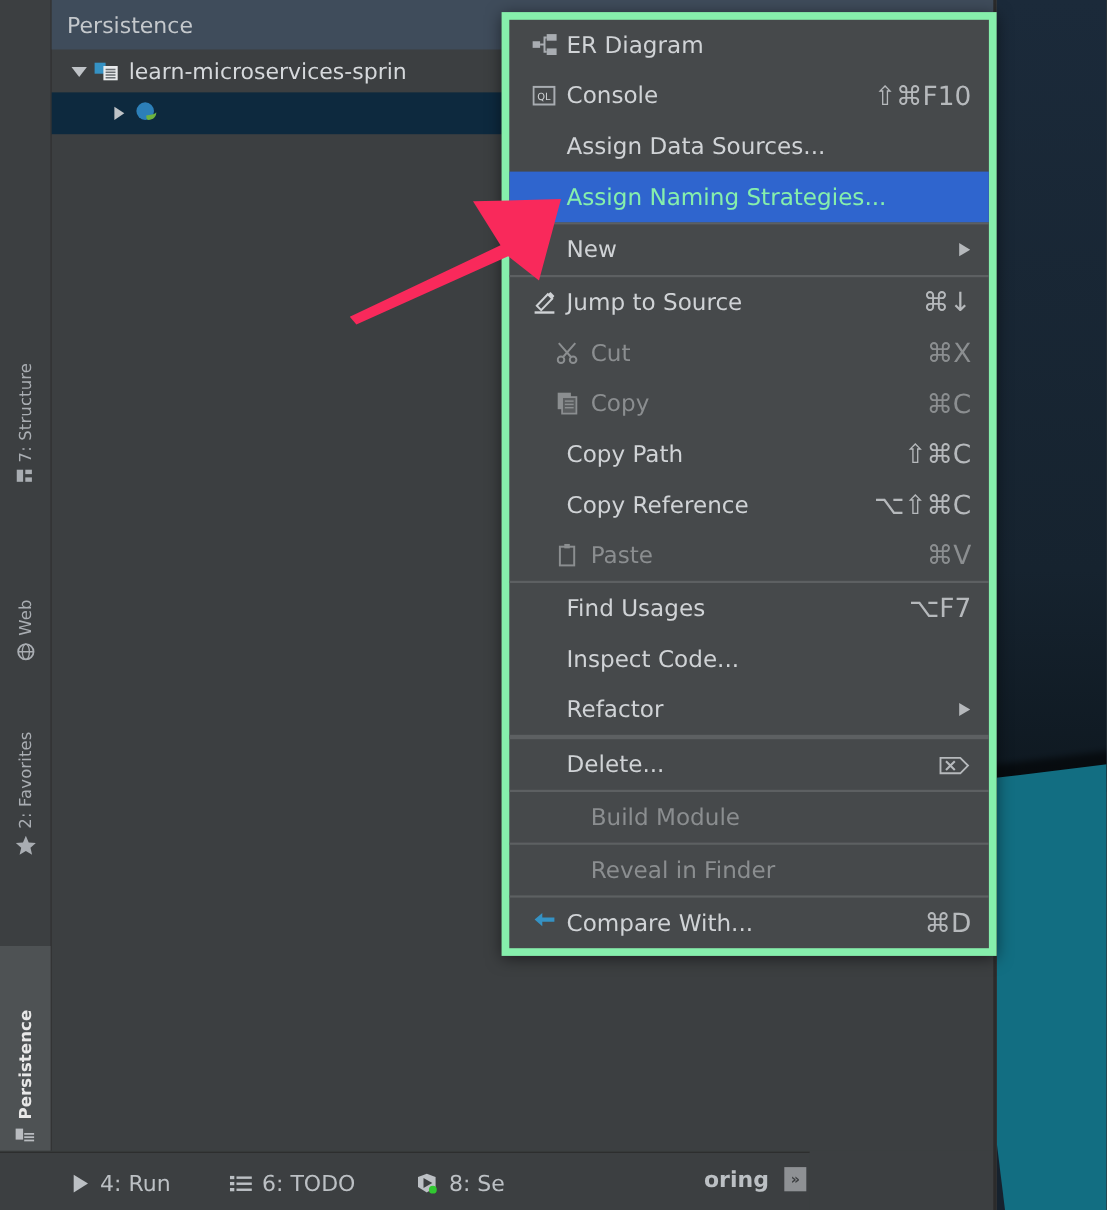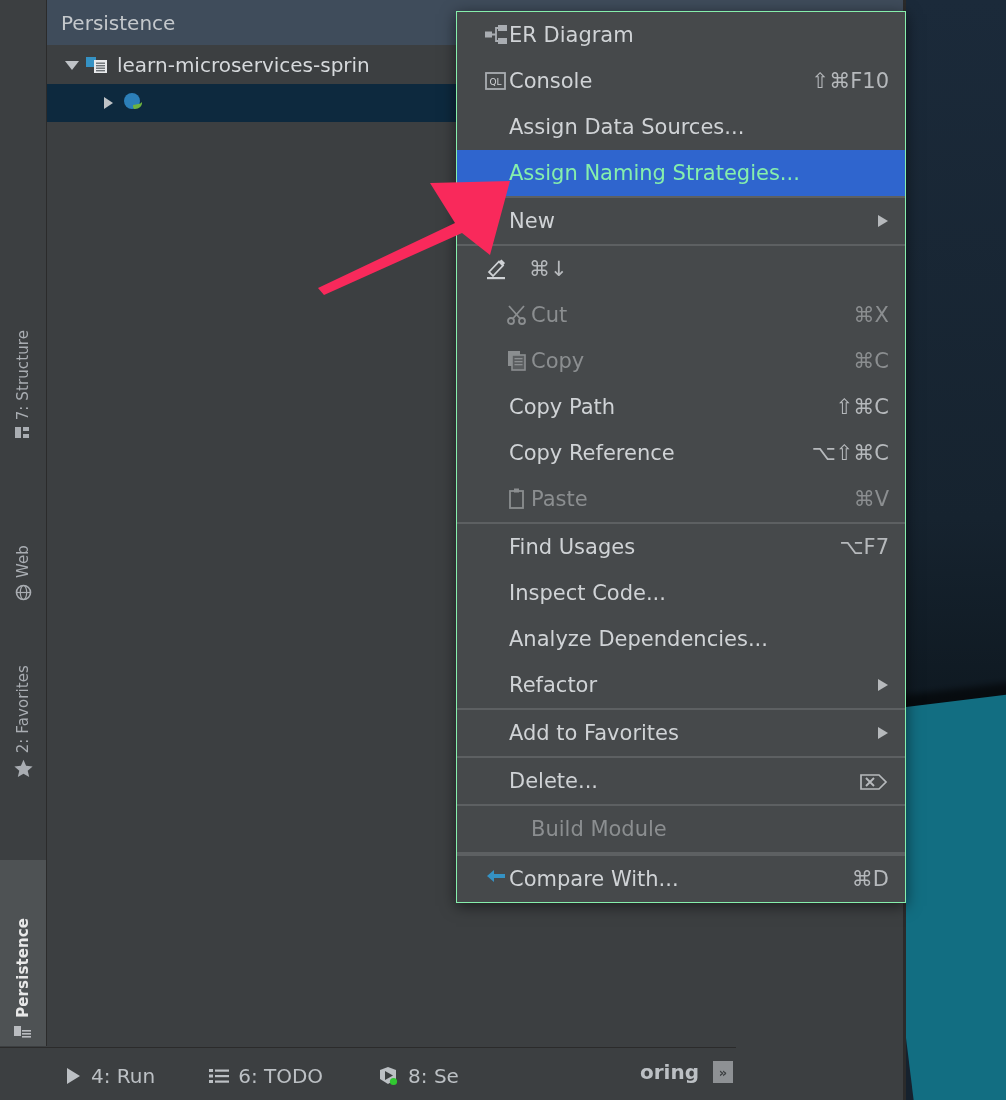--- a/index.html
+++ b/index.html
@@ -167,47 +167,46 @@
     background: #8f9396;
     height: 5px;
   }
 
   
   .ctx-menu {
     position: absolute;
     left: 456px; top: 11px;
     width: 450px;
     background: #46494b;
-    border: 1px solid #86efac;
+    border: 7px solid #86efac;
     box-shadow: 0 3px 14px rgba(0,0,0,.55);
     box-sizing: border-box;
     overflow: hidden;
     padding: 0;
   }
   .mi {
     position: relative;
     display: flex; align-items: center;
     height: 46px;
     color: #d0d3d6;
     font-size: 21px;
     padding: 0 16px 0 14px;
     box-sizing: border-box;
     white-space: nowrap;
   }
   .mi.disabled { color: #8b8e90; padding-left: 36px; }
   .mi.selected { background: #2f65ce; color: #86efac; }
   .mi .mi-icon {
     width: 38px; flex: 0 0 38px;
-    display: inline-flex; align-items: center; justify-content: flex-end;
+    display: inline-flex; align-items: center; justify-content: center;
   }
   .mi .mi-label { flex: 1 1 auto; }
   .mi .mi-accel {
     color: #b6b9bc;
-    font-size: 21px;
-    margin-left: 20px;
+    font-size: 24px;
   }
   .mi.disabled .mi-accel { color: #8b8e90; }
   .mi .mi-arrow {
     margin-left: 20px;
     display: inline-flex; align-items: center;
   }
   .sep-thick {
     height: 2px;
     background: #5d6062;
   }
@@ -427,20 +426,21 @@
     <div class="sep-thick"></div>
 
     <div class="mi">
       <span class="mi-icon">
         <svg width="24" height="22" viewBox="0 0 24 22">
           <path d="M4 14 L14 3.5 L18 7.5 L8 18 Z" fill="none" stroke="#cfd2d5" stroke-width="1.8"></path>
           <path d="M14 3.5 L16.5 1.5 L20 5 L18 7.5 Z" fill="#cfd2d5"></path>
           <rect x="2" y="19" width="18" height="2.2" fill="#cfd2d5"></rect>
         </svg>
       </span>
+      <span class="mi-label">Jump to Source</span>
       <span class="mi-accel">⌘↓</span>
     </div>
 
     <div class="mi disabled">
       <span class="mi-icon">
         <svg width="24" height="22" viewBox="0 0 24 22">
           <circle cx="4" cy="17" r="3" fill="none" stroke="#8b8e90" stroke-width="1.8"></circle>
           <circle cx="15" cy="17" r="3" fill="none" stroke="#8b8e90" stroke-width="1.8"></circle>
           <path d="M5.5 15 L17 2 M13.5 15 L2 2" stroke="#8b8e90" stroke-width="1.8" fill="none"></path>
         </svg>
@@ -494,46 +494,33 @@
       <span class="mi-icon"></span>
       <span class="mi-label">Find Usages</span>
       <span class="mi-accel">⌥F7</span>
     </div>
 
     <div class="mi">
       <span class="mi-icon"></span>
       <span class="mi-label">Inspect Code...</span>
     </div>
 
-    <div class="mi">
-      <span class="mi-icon"></span>
-      <span class="mi-label">Analyze Dependencies...</span>
-    </div>
 
     <div class="mi">
       <span class="mi-icon"></span>
       <span class="mi-label">Refactor</span>
       <span class="mi-arrow">
         <svg width="13" height="16" viewBox="0 0 13 16">
             <polygon points="2,2 12,8 2,14" fill="#b6b9bc"></polygon>
           </svg>
       </span>
     </div>
 
     <div class="sep-thick"></div>
 
-    <div class="mi">
-      <span class="mi-icon"></span>
-      <span class="mi-label">Add to Favorites</span>
-      <span class="mi-arrow">
-        <svg width="13" height="16" viewBox="0 0 13 16">
-            <polygon points="2,2 12,8 2,14" fill="#b6b9bc"></polygon>
-          </svg>
-      </span>
-    </div>
 
     <div class="sep-thick"></div>
 
     <div class="mi">
       <span class="mi-icon"></span>
       <span class="mi-label">Delete...</span>
       <span class="mi-accel">
         <svg width="30" height="22" viewBox="0 0 30 22" style="vertical-align:middle">
           <path d="M2 4 H20 L27 11 L20 18 H2 Z" fill="none" stroke="#b6b9bc" stroke-width="1.7"></path>
           <path d="M7 7 L15 15 M15 7 L7 15" stroke="#b6b9bc" stroke-width="1.9"></path>
@@ -543,20 +530,24 @@
 
     <div class="sep-thick"></div>
 
     <div class="mi disabled">
       <span class="mi-icon"></span>
       <span class="mi-label">Build Module</span>
     </div>
 
     <div class="sep-thick"></div>
 
+    <div class="mi disabled">
+      <span class="mi-icon"></span>
+      <span class="mi-label">Reveal in Finder</span>
+    </div>
 
     <div class="sep-thick"></div>
 
     <div class="mi">
       <span class="mi-icon">
         <svg width="24" height="22" viewBox="0 0 24 22">
           <path d="M9 2 L2 8 L9 14 L9 10 L20 10 L20 6 L9 6 Z" fill="#3592c4"></path>
         </svg>
       </span>
       <span class="mi-label">Compare With...</span>

